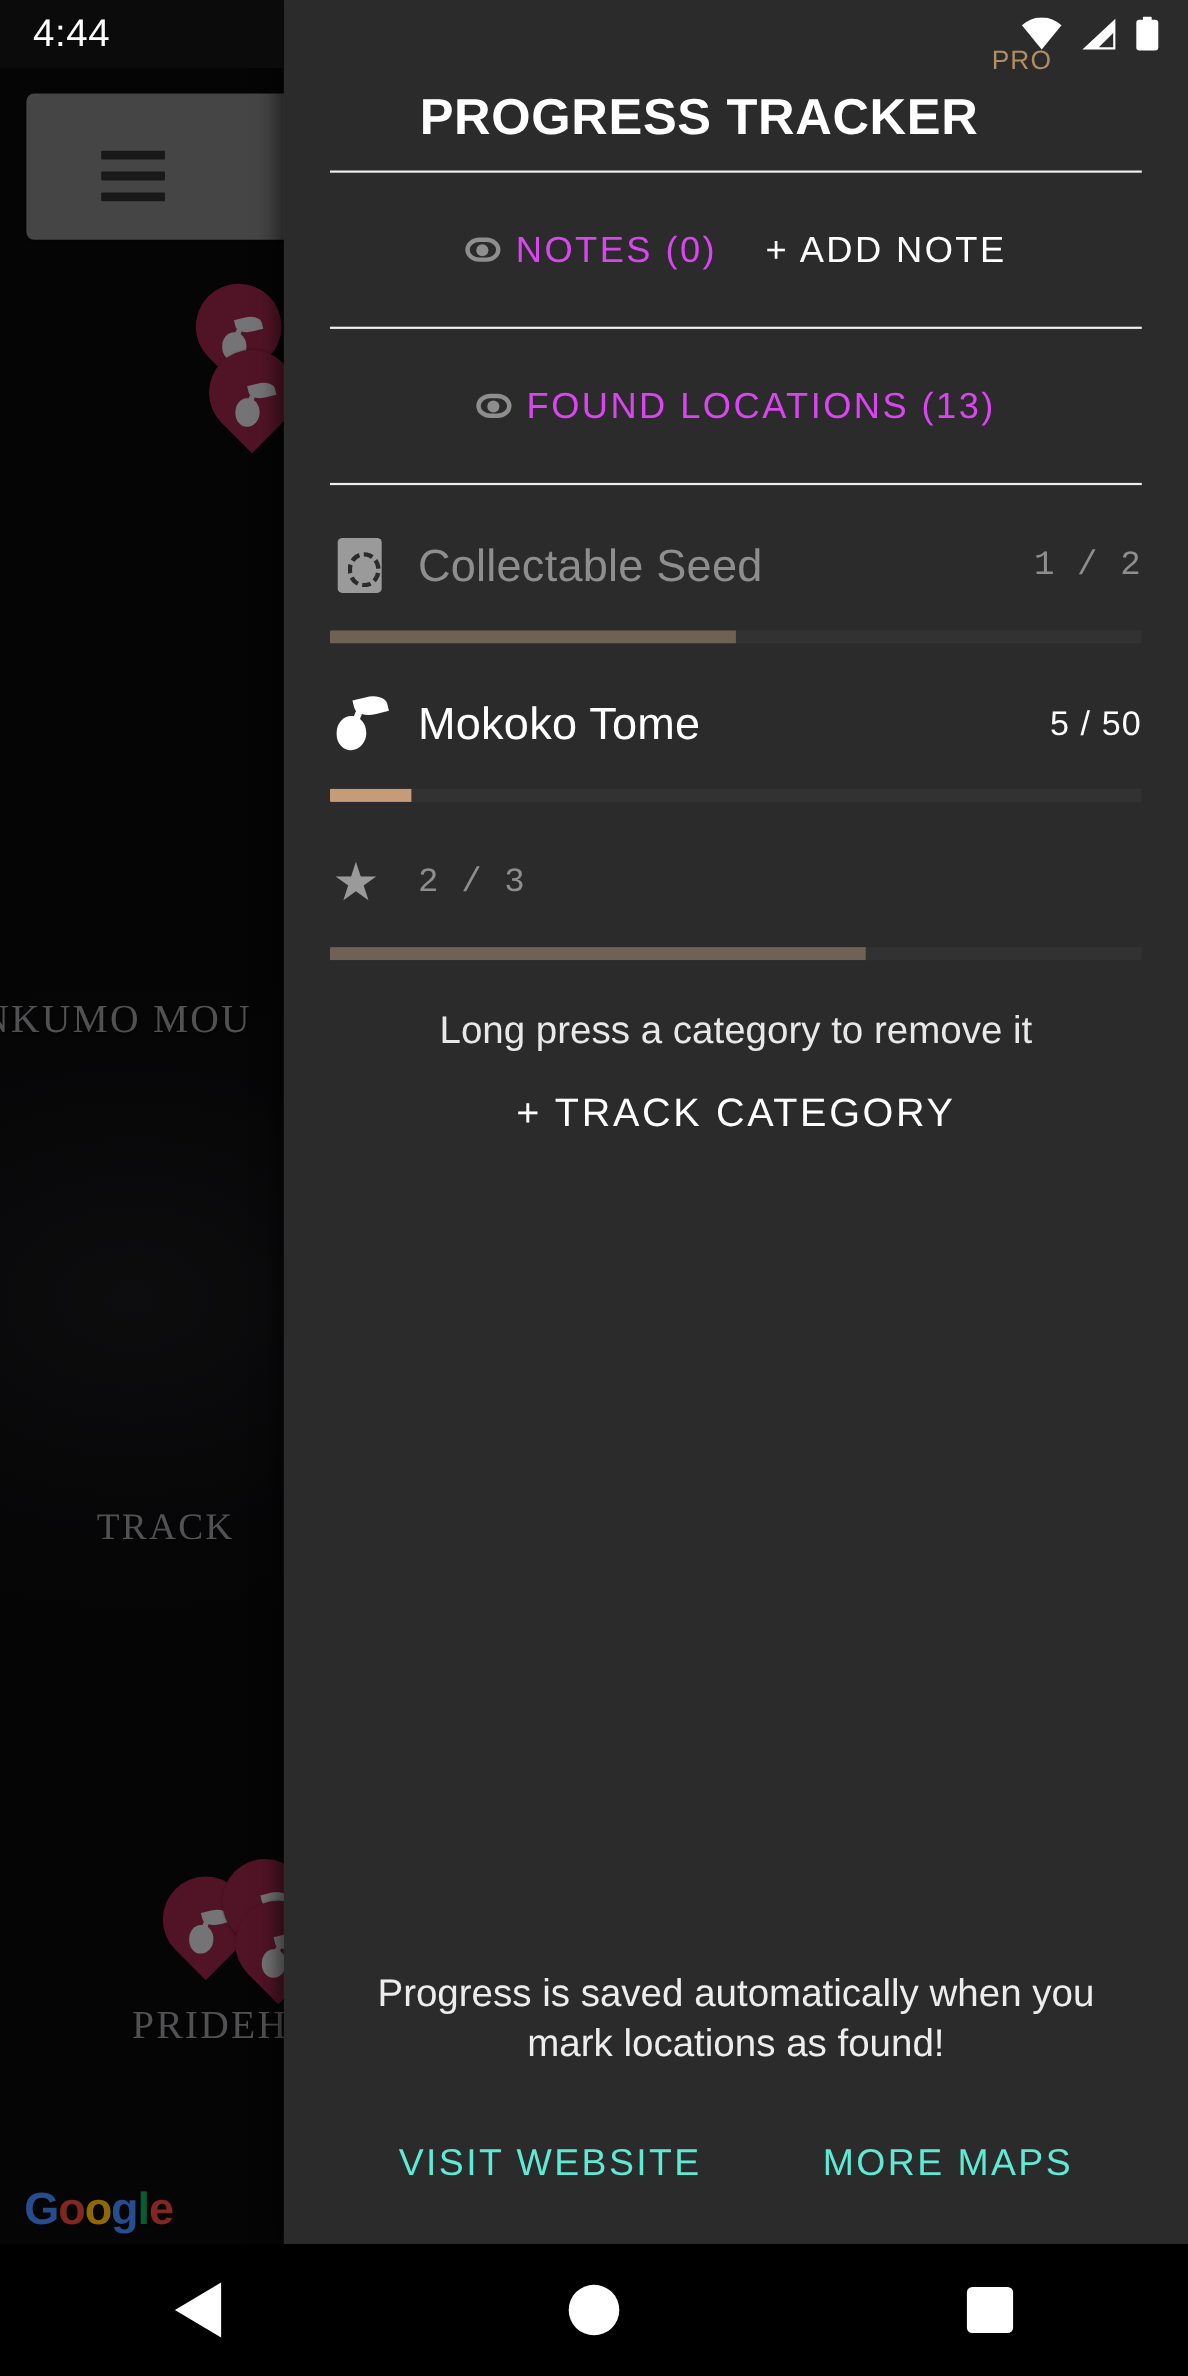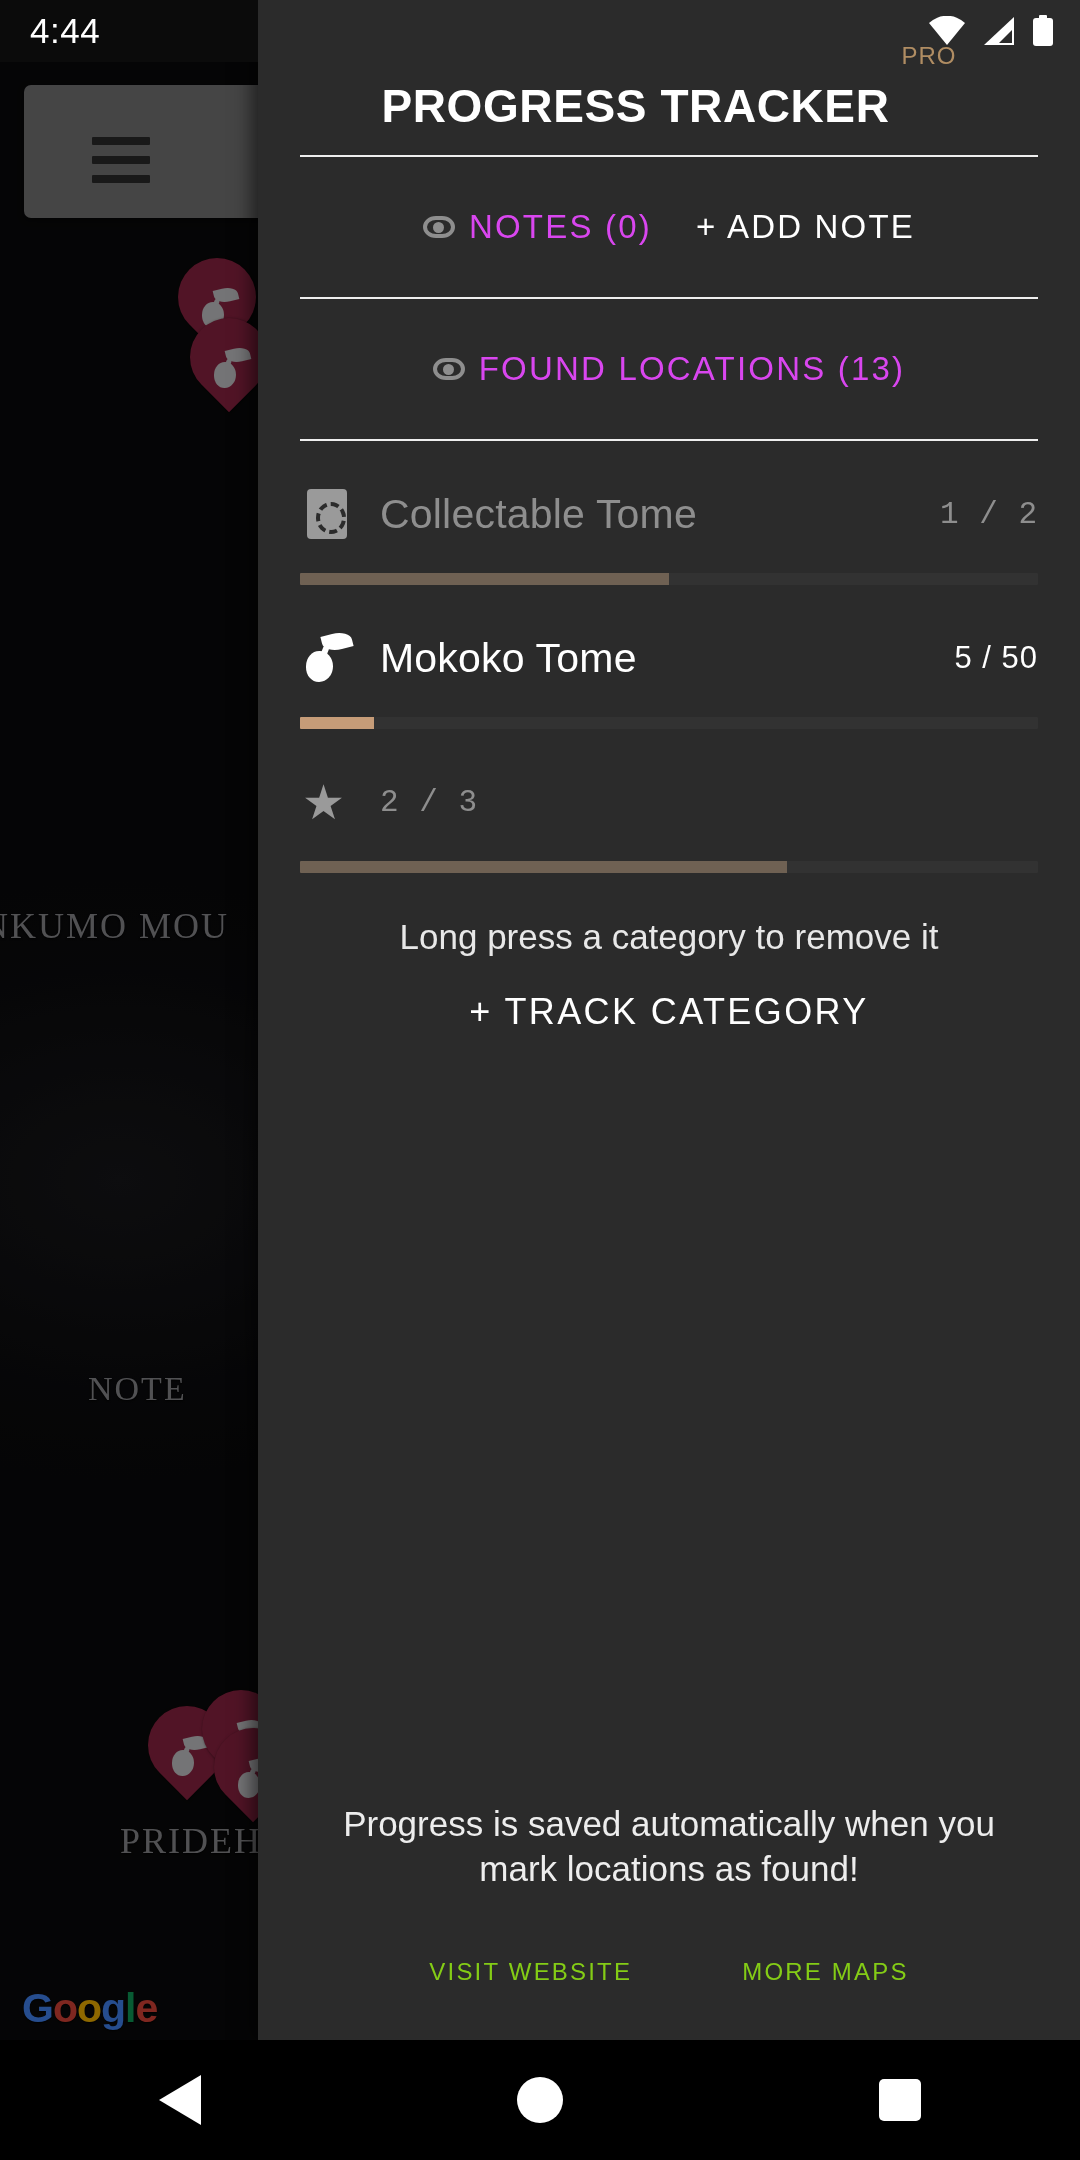--- a/index.html
+++ b/index.html
@@ -221,21 +221,21 @@
 
   
   #footer { padding:0 42px 54px; }
   #footer-note {
     text-align:center; color:#ededed; font-size:35px; line-height:1.28;
     padding:0 6px;
   }
   #footer-links {
     margin-top:66px; display:flex; justify-content:center; gap:110px;
   }
-  .footer-link { color:#84cc16; font-size:24px; letter-spacing:2.2px; }
+  .footer-link { color:#5eead4; font-size:34px; letter-spacing:2.2px; }
 
   
   #nav-bar {
     position:absolute; left:0; bottom:0; width:1080px; height:120px;
     background:#000; z-index:40;
     display:flex; align-items:center; justify-content:space-around;
   }
   .nav-btn { width:120px; height:120px; display:flex; align-items:center; justify-content:center; }
   #nav-back {
     width:0; height:0; border-top:25px solid transparent; border-bottom:25px solid transparent;
@@ -246,21 +246,21 @@
 </style>
 </head>
 <body>
 
 <div id="screen">
 
   <div id="map-bg">
     <div id="map-terrain"></div>
 
     <div class="map-label" id="label-kumo">NKUMO MOU</div>
-    <div class="map-label" id="label-loghill">NOTE</div>
+    <div class="map-label" id="label-loghill">TRACK</div>
     <div class="map-label" id="label-pride">PRIDEH</div>
 
     <div class="pin" style="left:178px; top:258px;">
       <div class="body"></div>
       <div class="sprout">
         <div class="leaf"></div>
           <div class="stem"></div>
           <div class="seed"></div>
       </div>
     </div>
@@ -362,21 +362,21 @@
         </div>
       </div>
 
       <div class="divider"></div>
 
       <div class="cat dim">
         <div class="cat-row">
           <span class="cat-icon">
               <span class="icon-card"></span>
             </span>
-          <span class="cat-name">Collectable Tome</span>
+          <span class="cat-name">Collectable Seed</span>
           <span class="cat-count">1 / 2</span>
         </div>
         <div class="bar-track">
           <div class="bar-fill" id="fill-0" style="width: 50%;"></div>
         </div>
       </div>
 
       <div class="cat active">
         <div class="cat-row">
           <span class="cat-icon">

